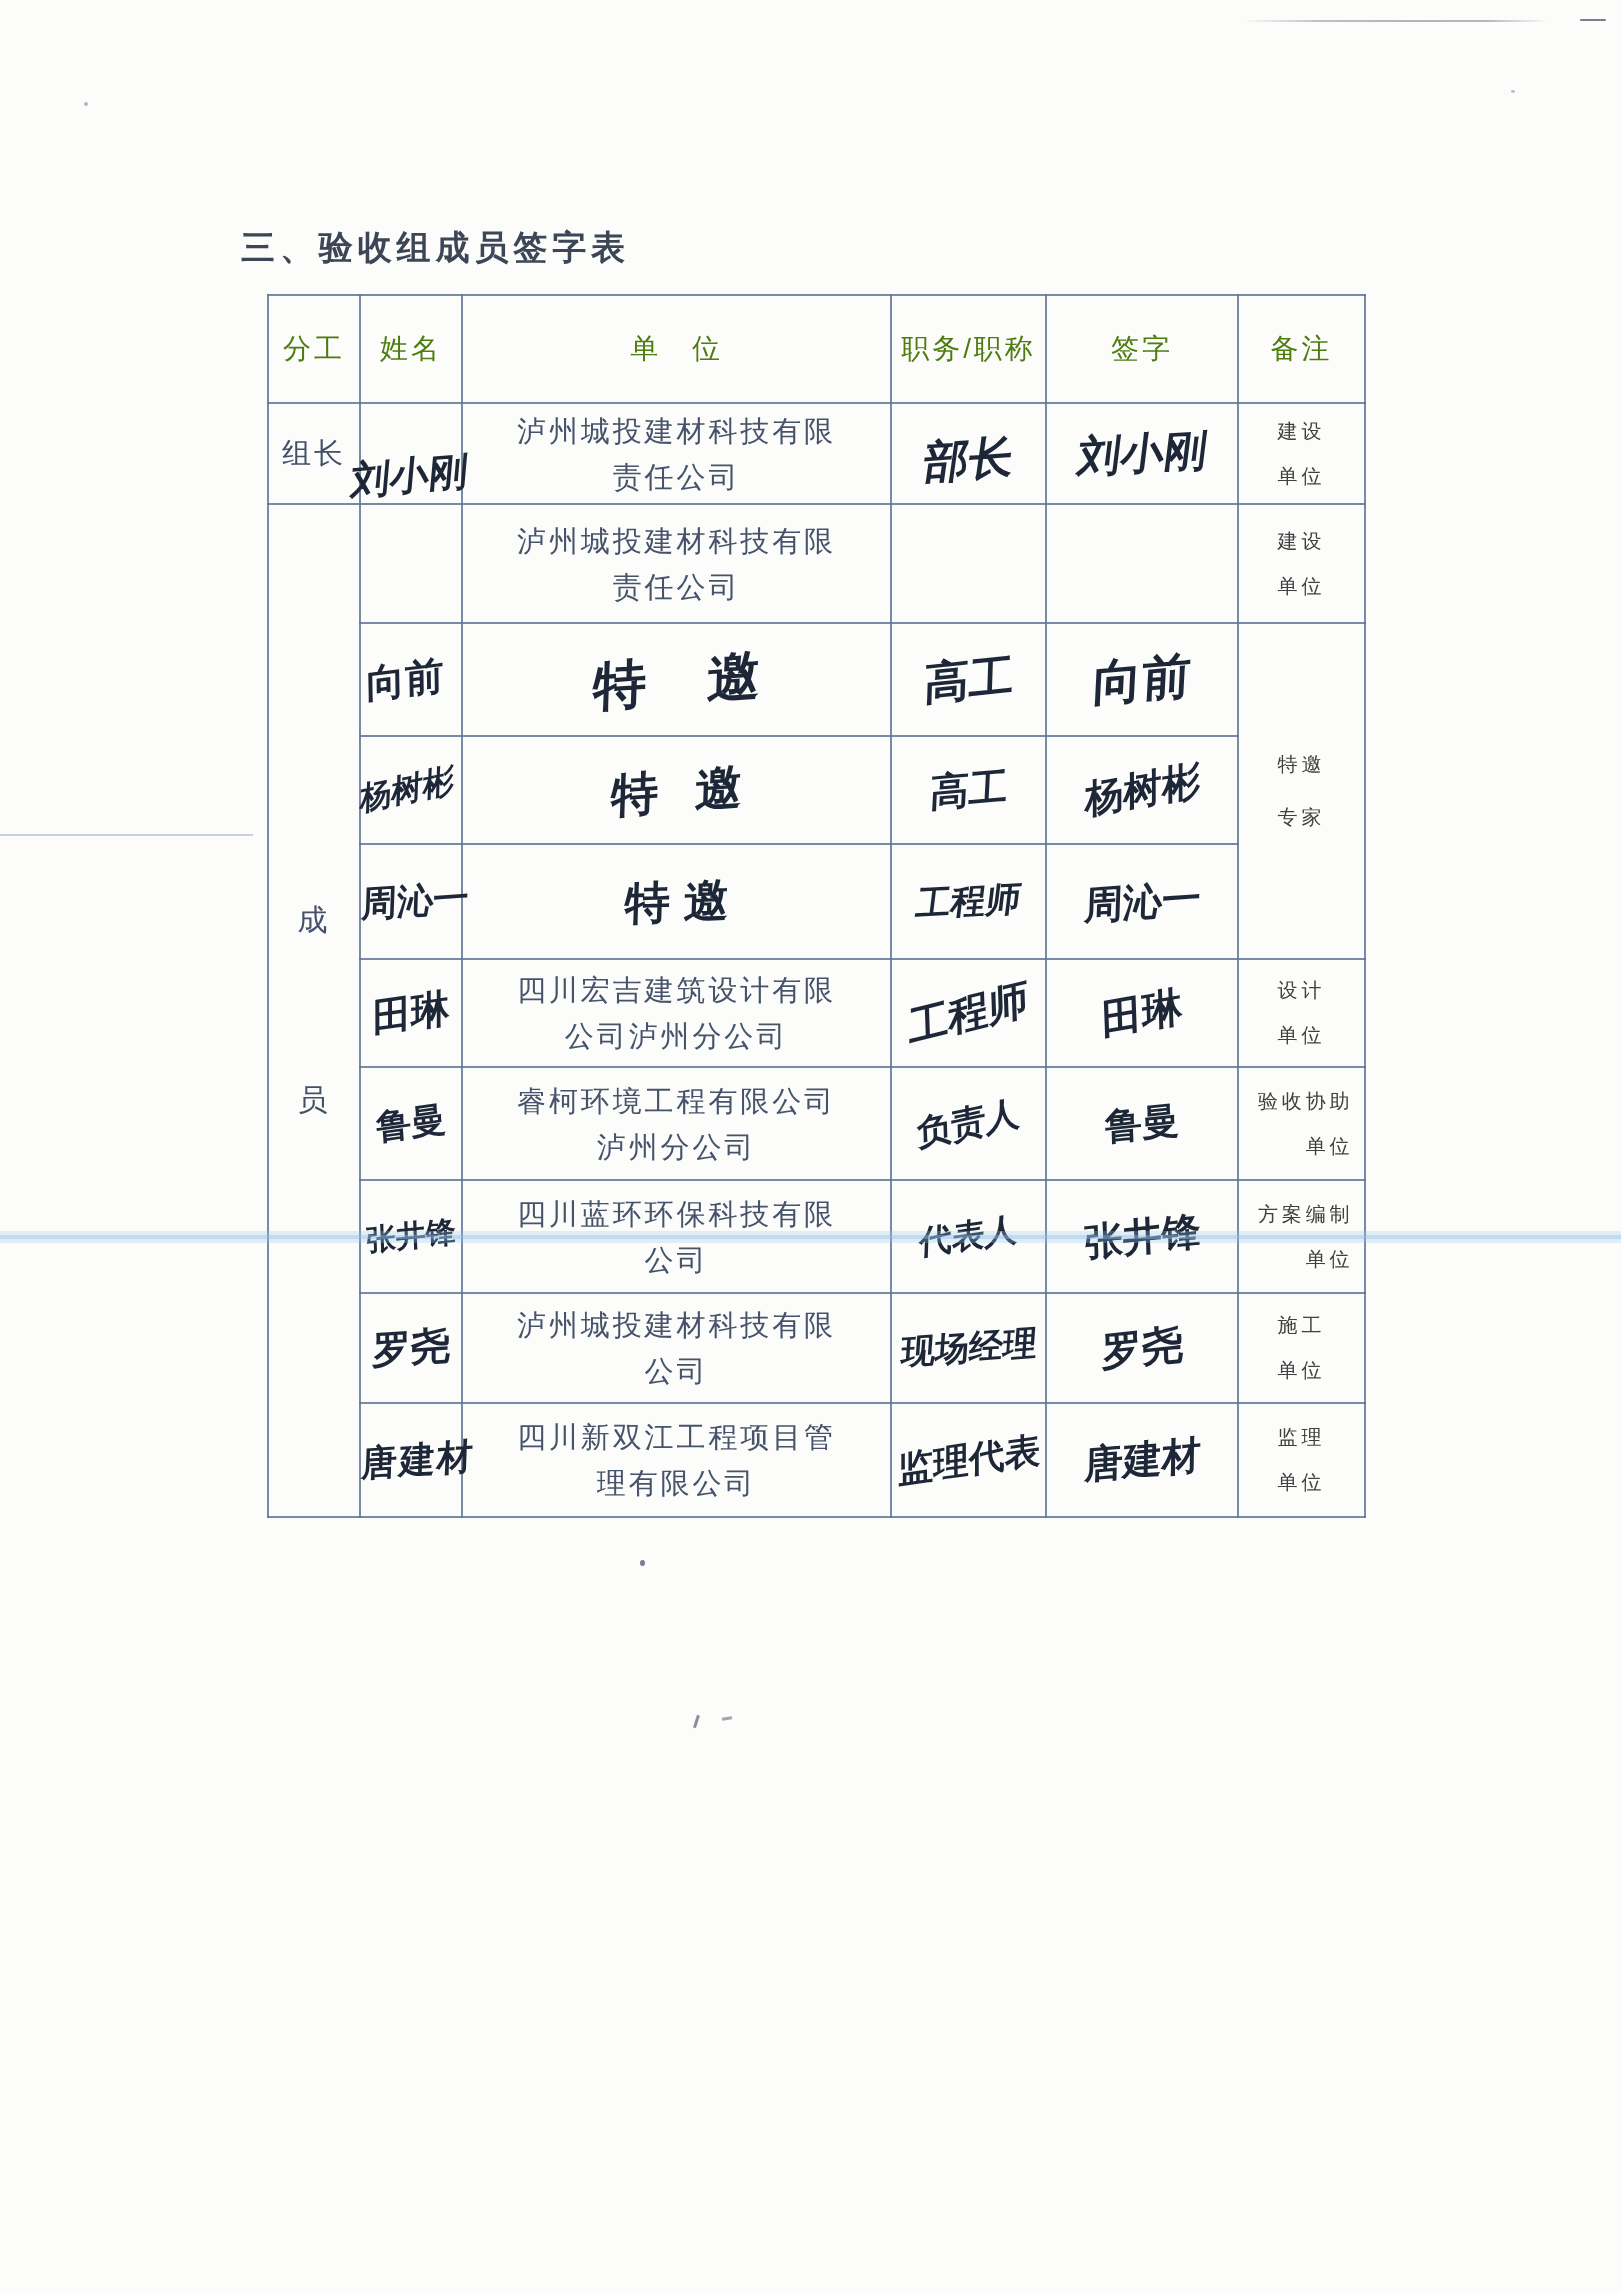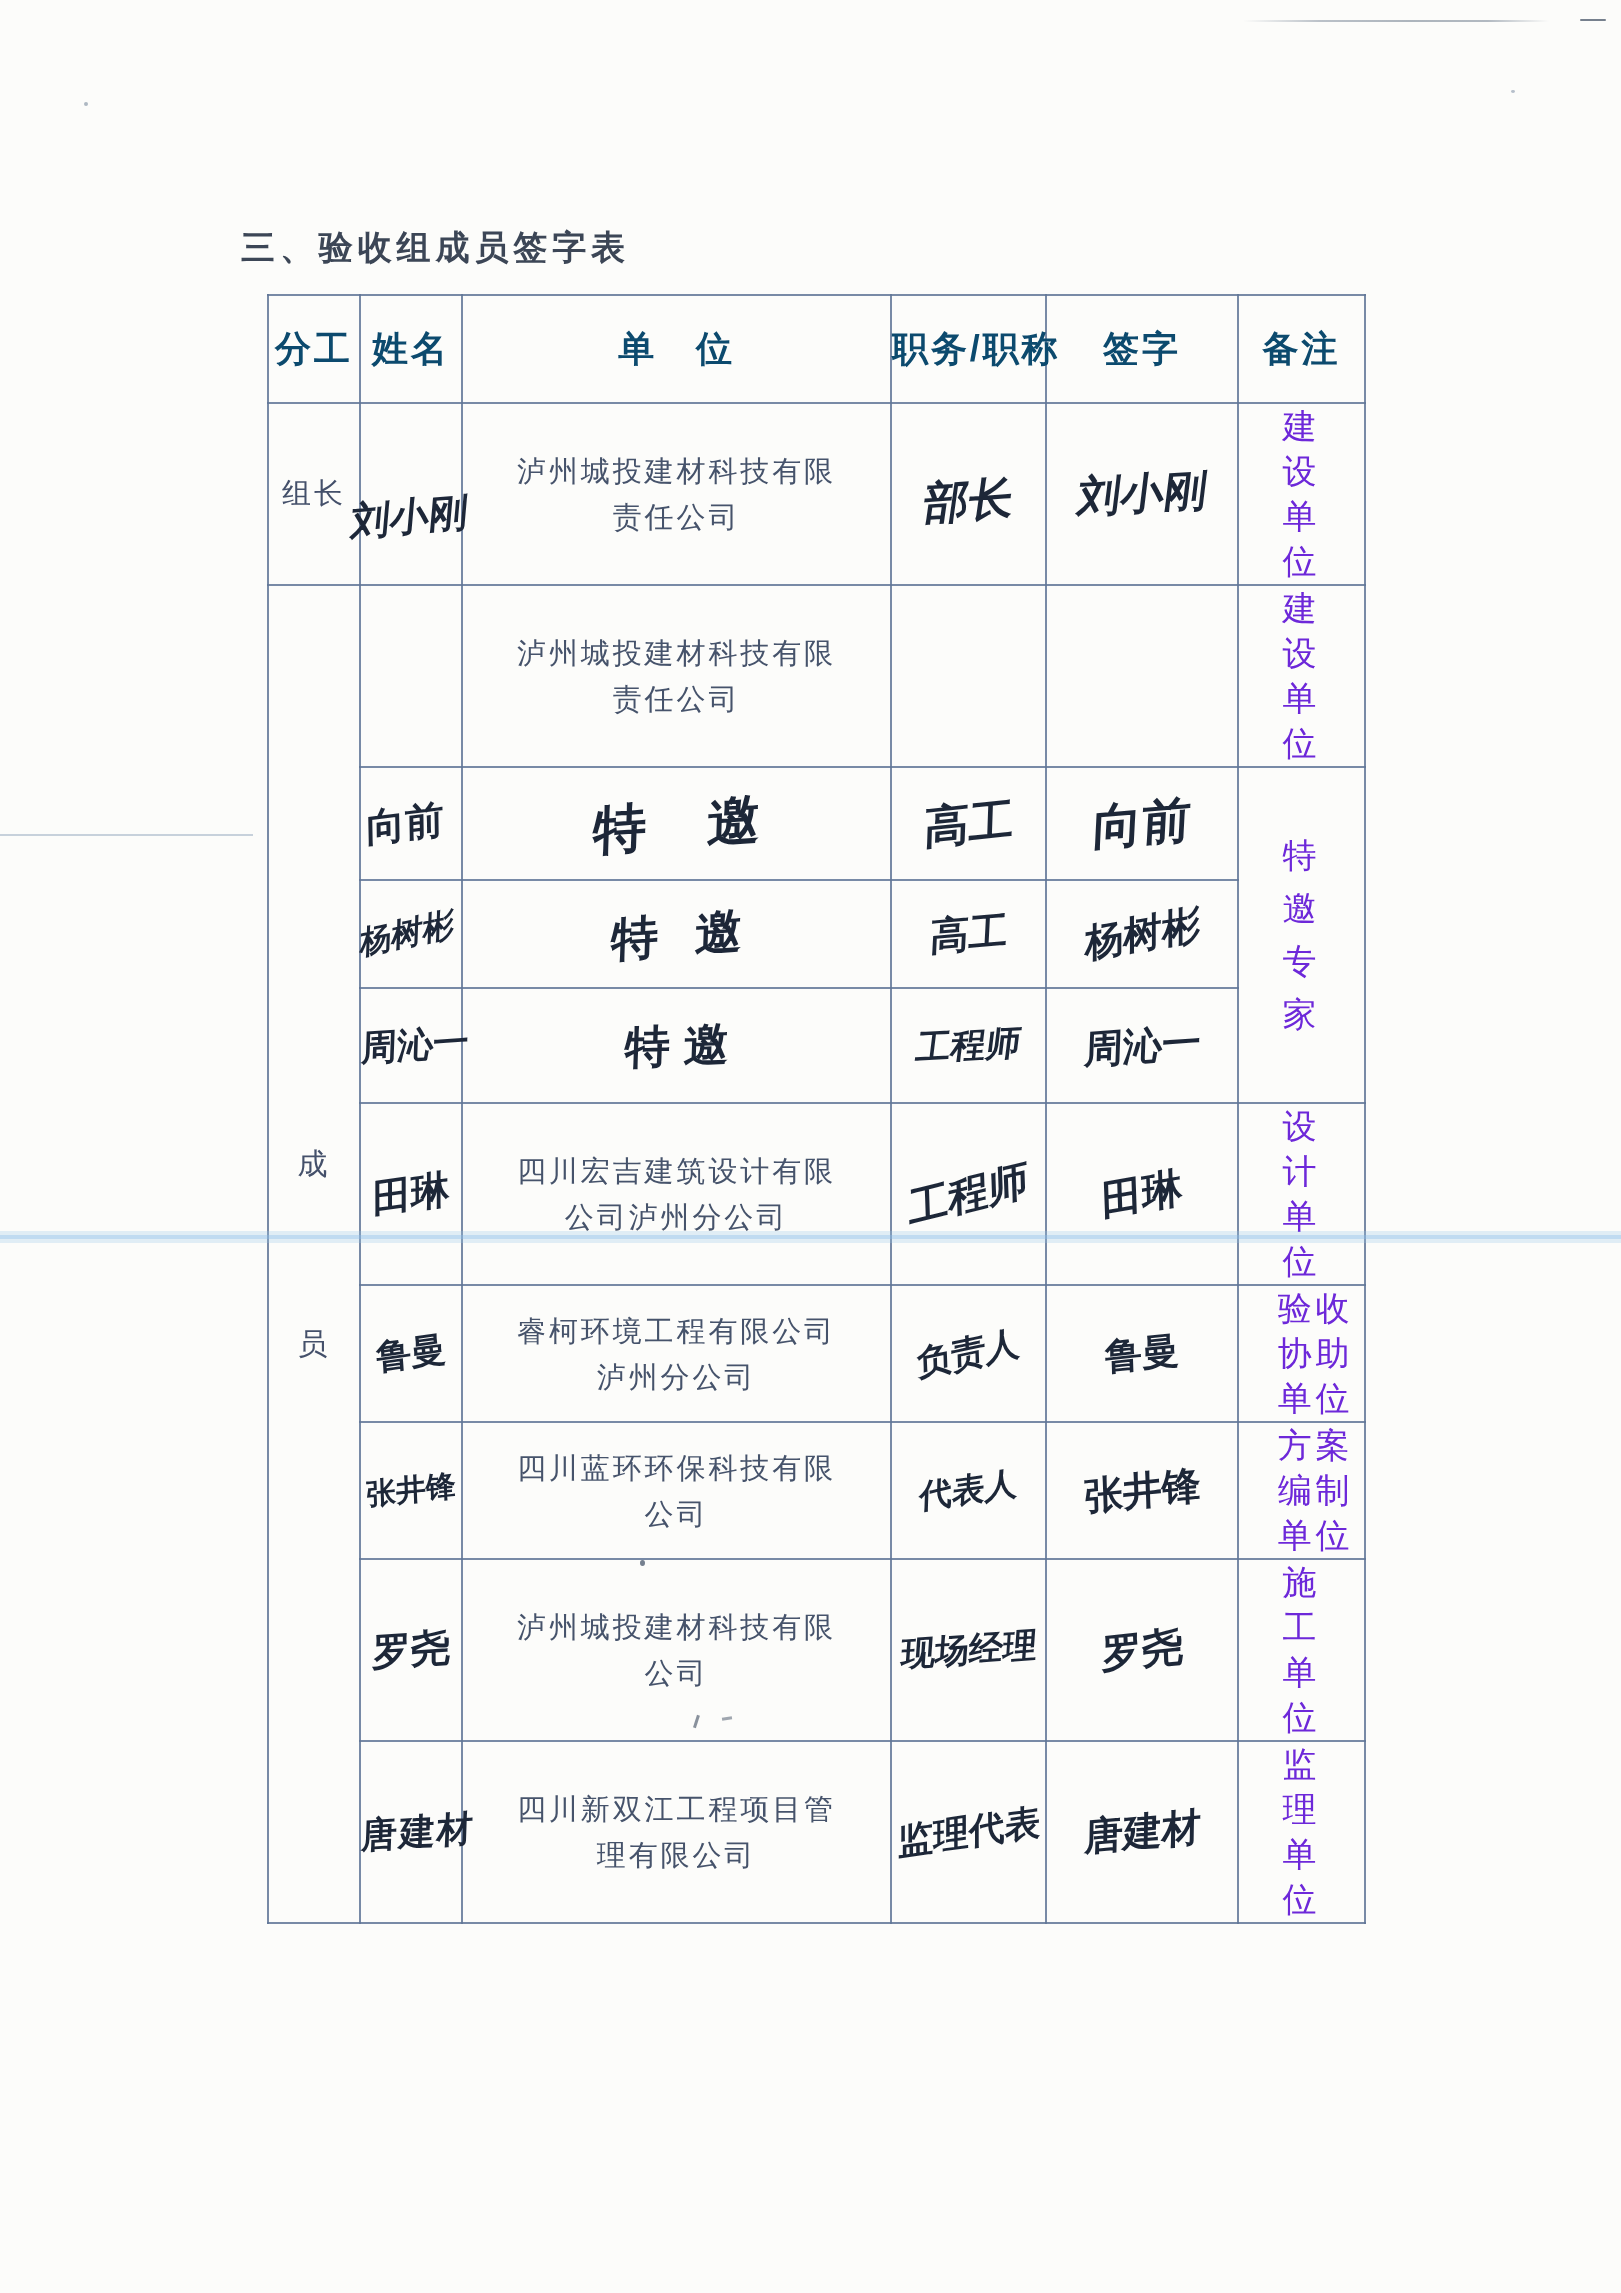--- a/index.html
+++ b/index.html
@@ -17,26 +17,26 @@
   
   table.sig{
     position:absolute;left:267px;top:294px;
     border-collapse:collapse;table-layout:fixed;width:1098px;
   }
   table.sig th, table.sig td{
     border:2px solid rgba(96,118,150,0.85);
     text-align:center;vertical-align:middle;
     padding:0;overflow:visible;
   }
-  th.hd{font-size:36px;font-weight:700;letter-spacing:2.9px;color:#0c4a6e;white-space:pre;}
+  th.hd{font-size:28px;font-weight:400;letter-spacing:2.9px;color:#4d7c0f;white-space:pre;}
   td.role{font-size:29px;letter-spacing:2.9px;color:#44506a;}
   td.role-member div.stack span{display:block;font-size:30px;color:#44506a;}
   td.role-member div.stack span + span{margin-top:139px;}
   .print{font-size:29px;color:#46536b;letter-spacing:2.9px;line-height:46px;}
-  .remark{font-size:34px;color:#6d28d9;}
+  .remark{font-size:20px;color:#404040;}
   .remark span{display:inline-block;letter-spacing:3.9px;line-height:45px;}
   .rm-n span{width:71px;}   
   .rm-w span{width:104px;text-align:right;}  
   .rm-x span{width:71px;line-height:53px;} 
   
   .hw{
     display:inline-block;font-weight:700;color:#1d2738;white-space:nowrap;
   }
   .h-r1n{font-size:39px;transform:rotate(-5deg) skewX(-10deg);margin-top:45px;margin-left:-9.8px;}
   .h-r1t{font-size:45px;transform:rotate(-4deg) skewX(-12deg);margin-top:13.7px;}

